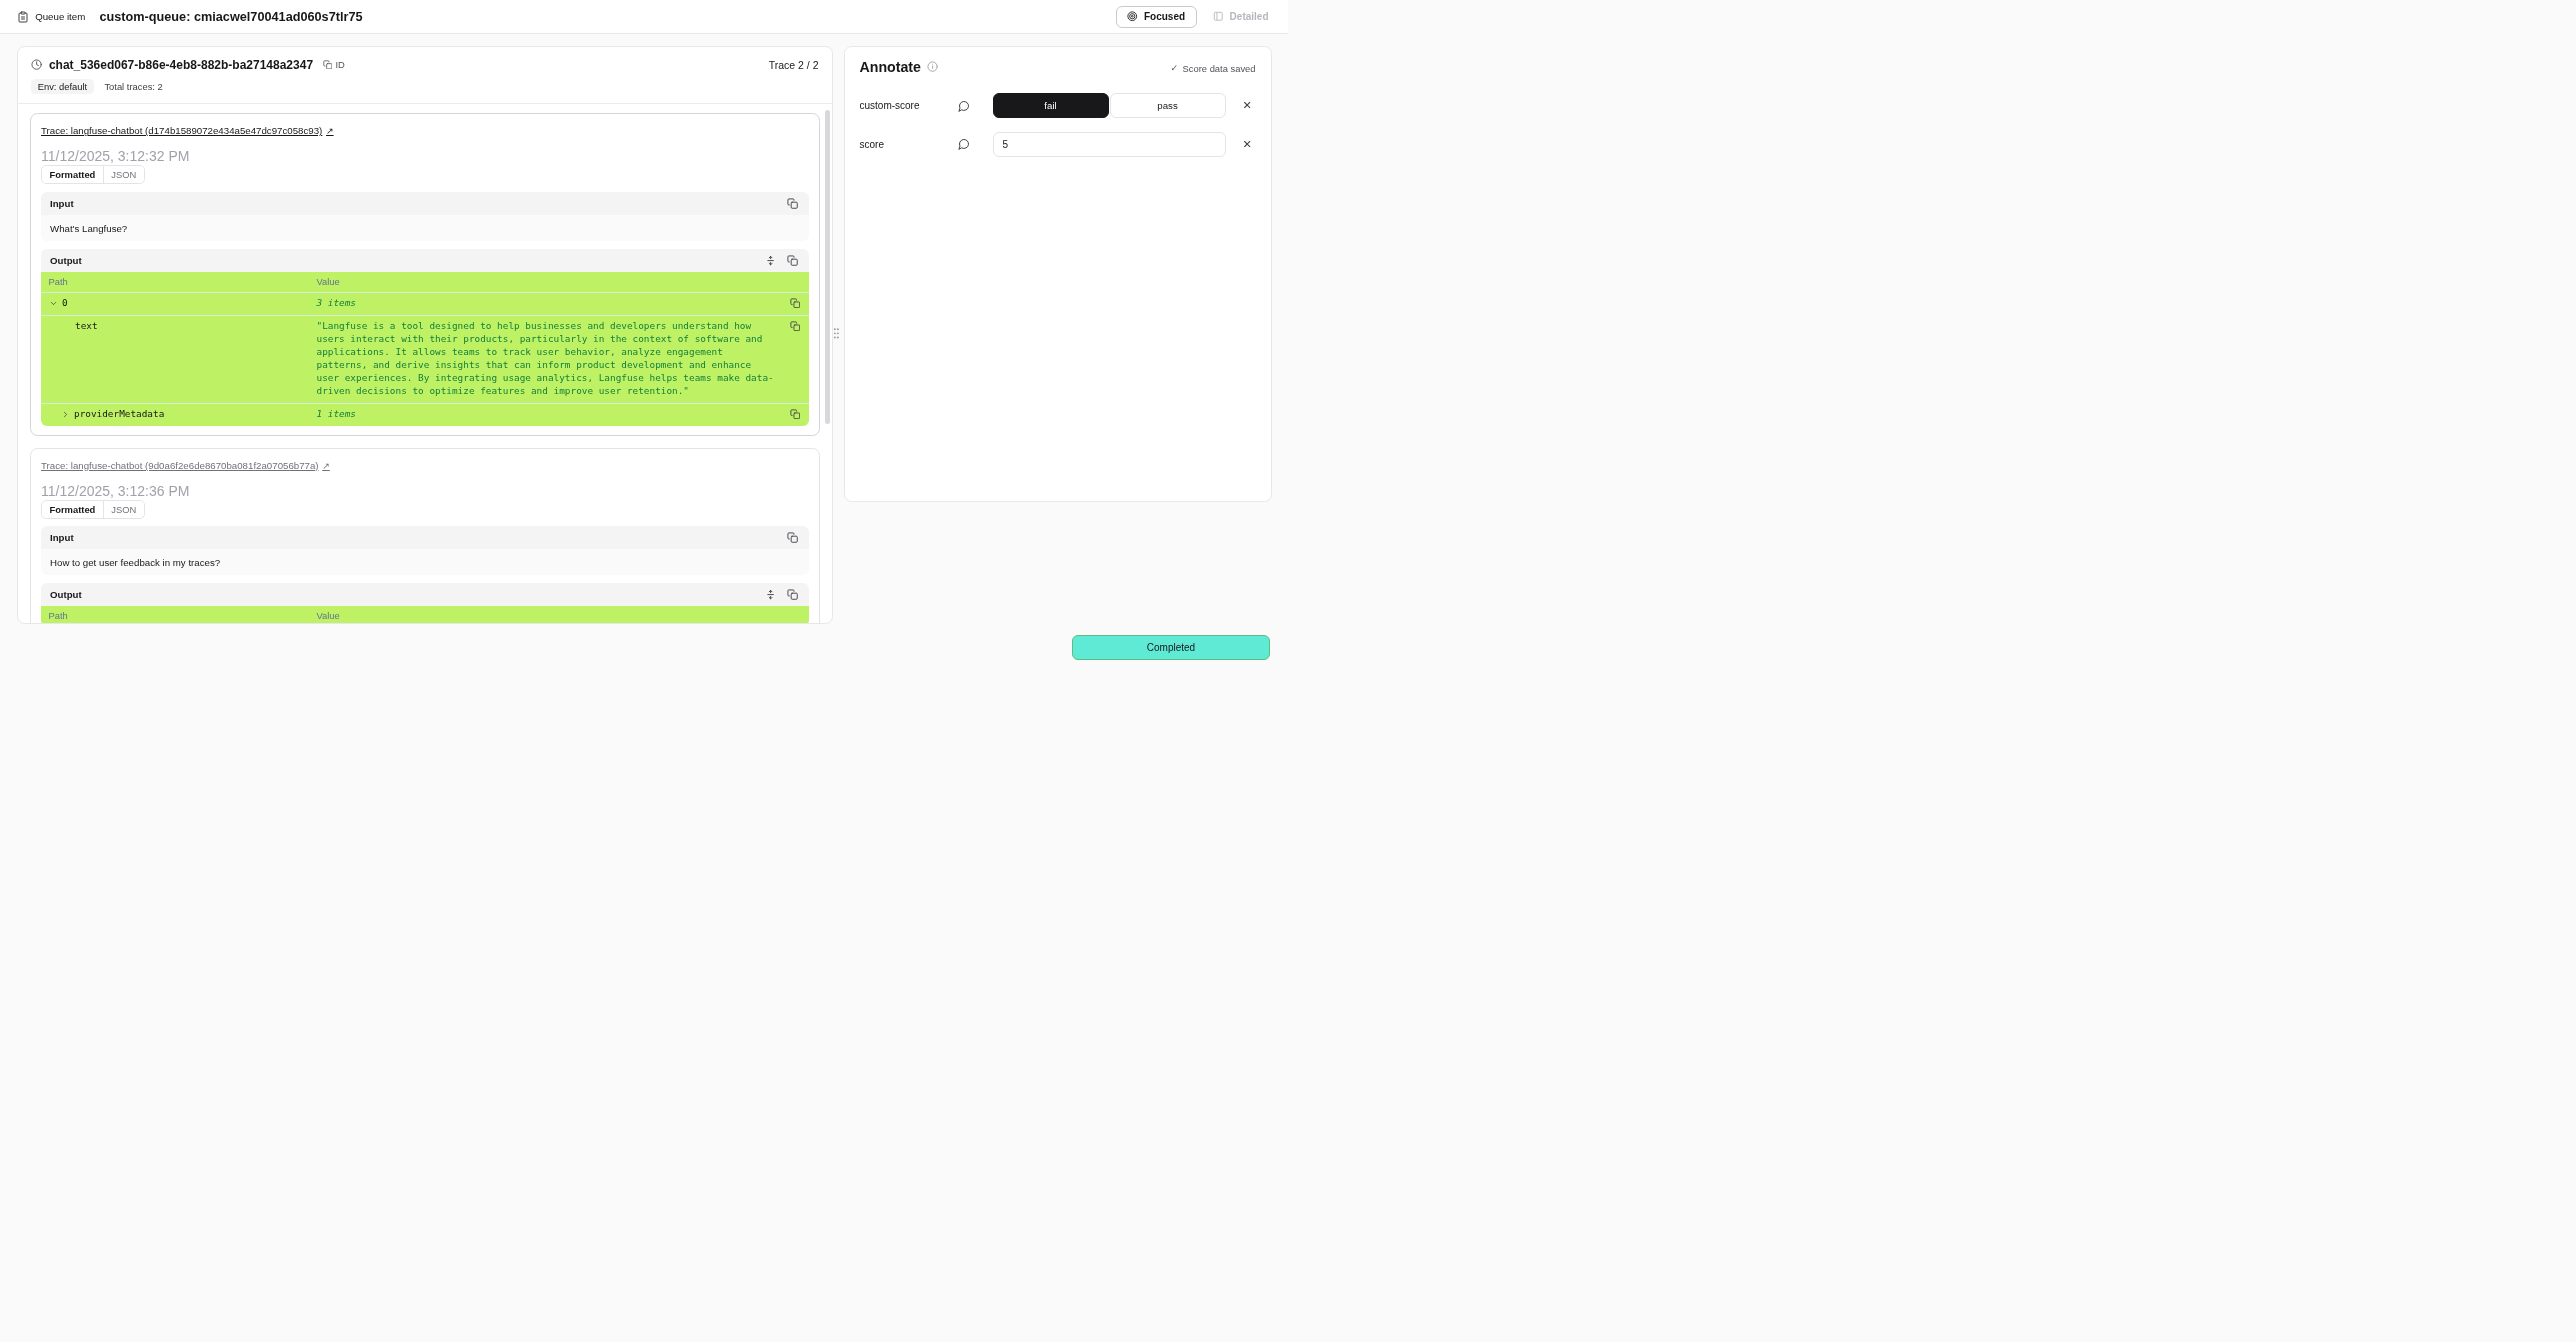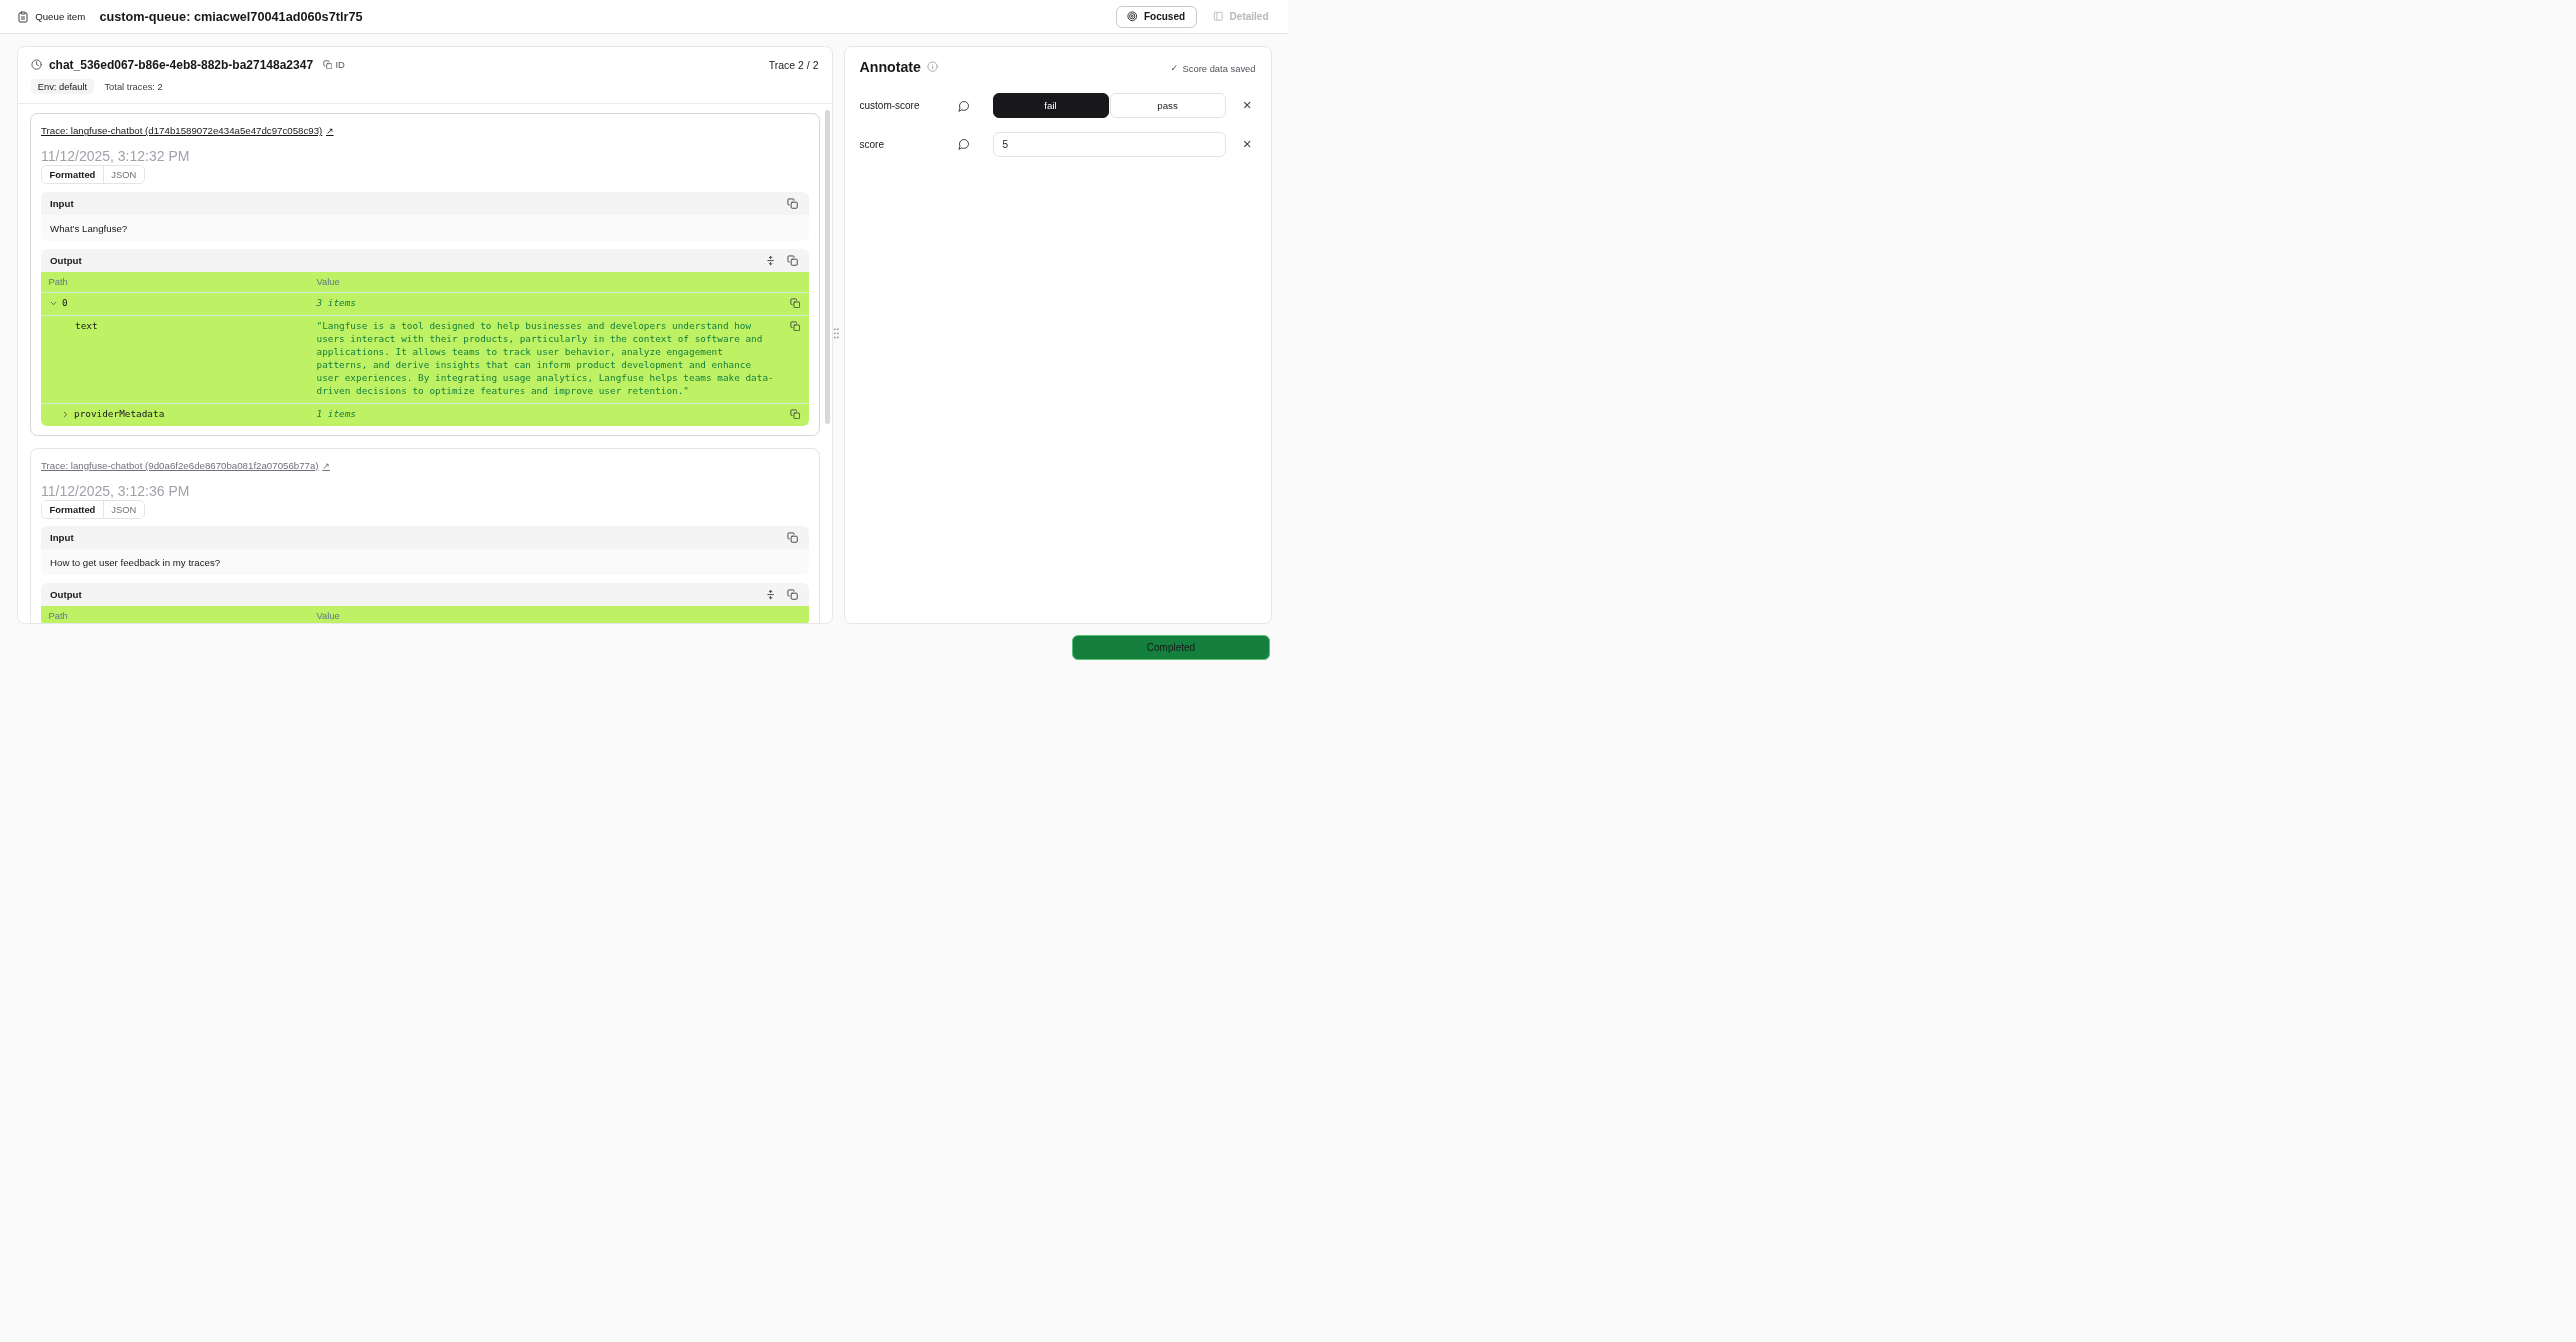--- a/index.html
+++ b/index.html
@@ -37,21 +37,21 @@
   }
 
   
   .content { display:flex; gap:10.5px; padding:12px 16.5px 0; position:relative; }
   .left-panel {
     flex:1; height:578px; background:#fff; border:0.7px solid #e7e7ea;
     border-radius:7.5px; overflow:hidden; display:flex; flex-direction:column;
     position:relative;
   }
   .right-panel {
-    width:428px; height:578px; background:#fff; border:0.7px solid #e7e7ea;
+    width:428px; height:456px; background:#fff; border:0.7px solid #e7e7ea;
     border-radius:7.5px; padding:12px 15px;
   }
   .resize-handle {
     position:absolute; left:832px; top:290px; width:9px; height:19.5px;
     display:flex; align-items:center; justify-content:center;
     color:#9b9ba3; cursor:col-resize; border-radius:3px;
   }
 
   
   .panel-head { padding:10.5px 13.5px 9px; border-bottom:0.7px solid #ececf0; }
@@ -162,21 +162,21 @@
     font-family:inherit;
   }
   .x-btn {
     background:none; border:none; font-size:11.2px; color:#3f3f46;
     margin-left:13.5px; cursor:pointer; width:16.5px; padding:0; font-family:inherit;
   }
 
   
   .page-footer { display:flex; justify-content:flex-end; padding:10.5px 18px 0; }
   .completed-btn {
-    width:198px; height:25px; background:#15803d; border:0.7px solid #5bbf79;
+    width:198px; height:25px; background:#5eead4; border:0.7px solid #5bbf79;
     border-radius:6px; font-size:10px; color:#18181b; cursor:pointer;
     font-family:inherit; font-weight:500;
   }
 </style>
 </head>
 <body>
 
 <header class="topbar">
   <div class="topbar-left">
     <span class="q-icon">

